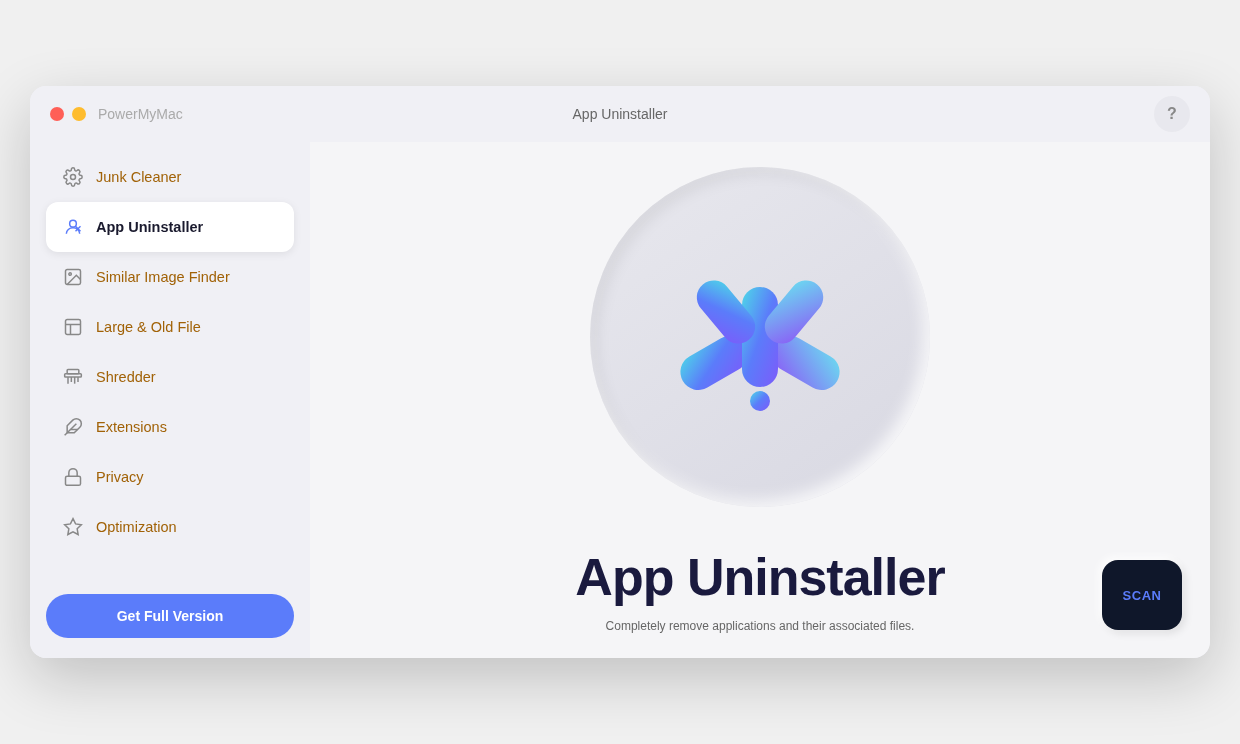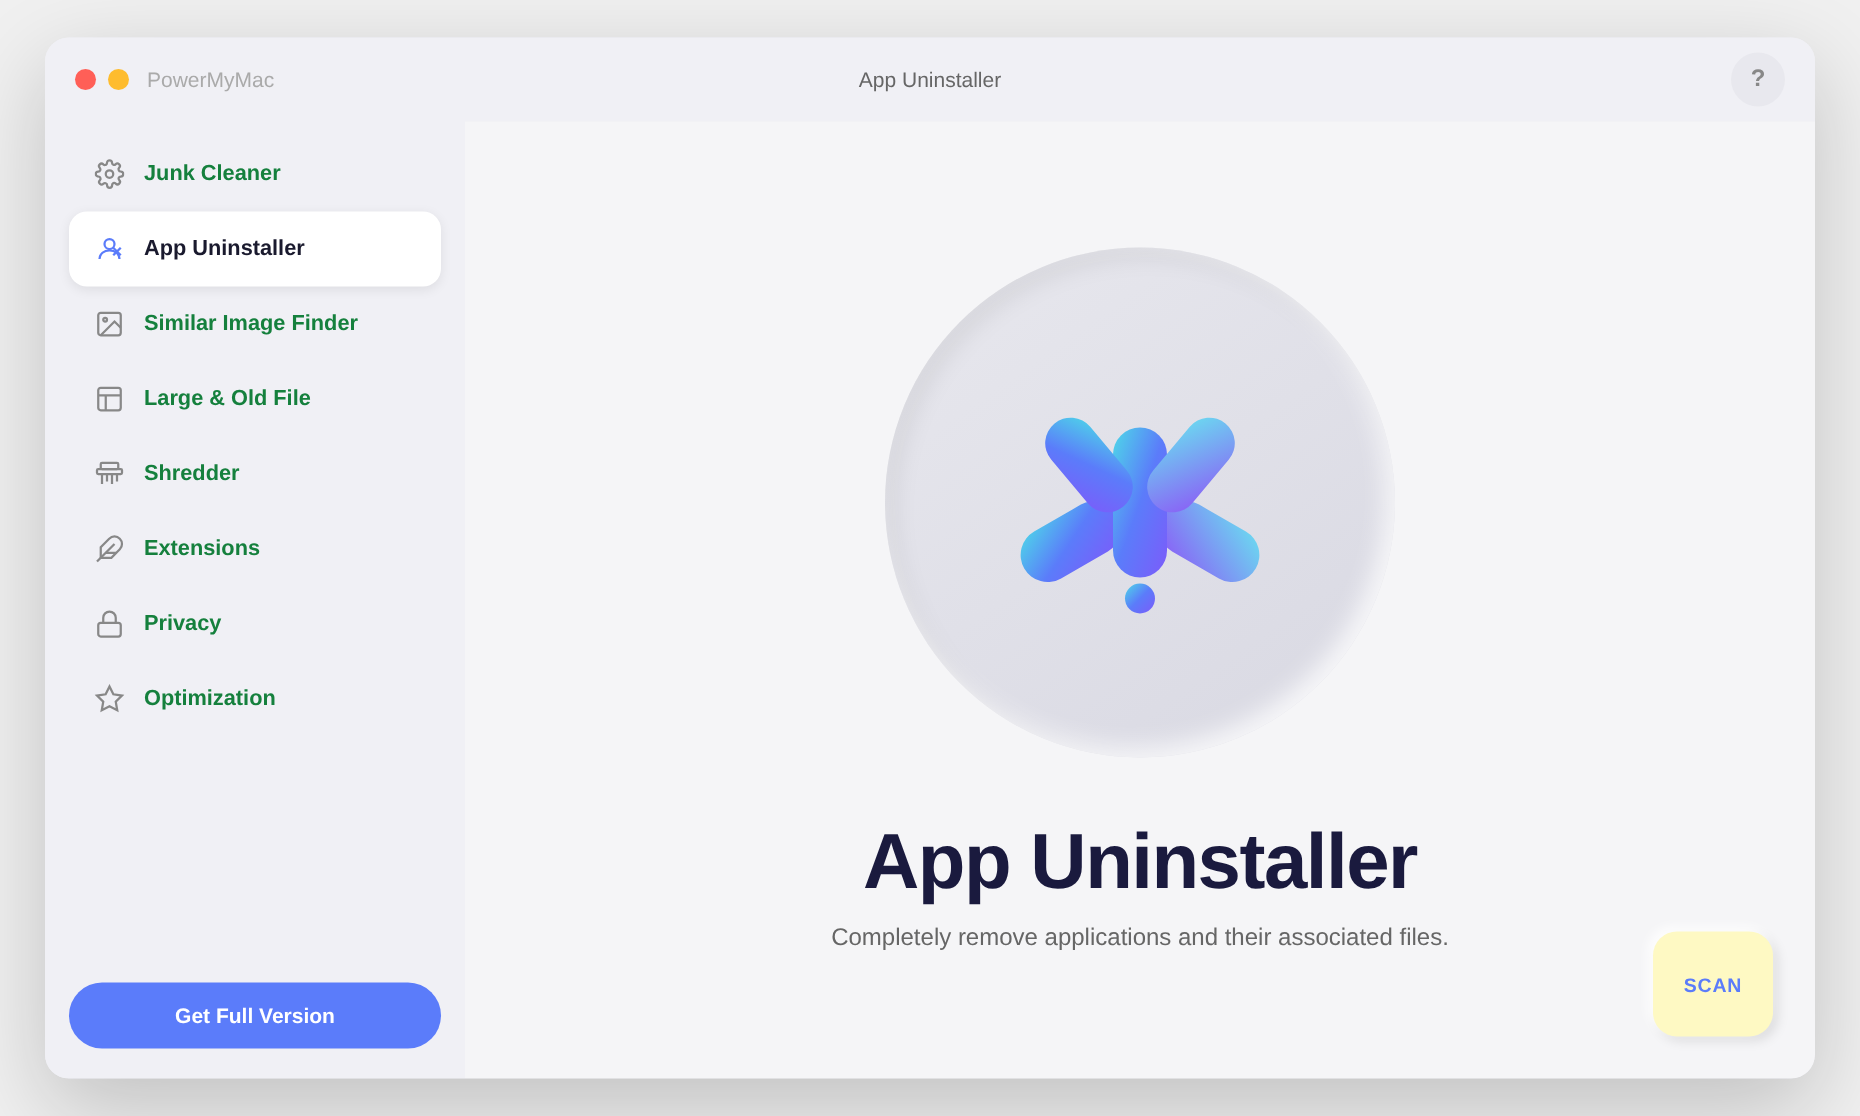--- a/index.html
+++ b/index.html
@@ -10,21 +10,21 @@
       background: #f0f0f0;
       font-family: -apple-system, BlinkMacSystemFont, 'Segoe UI', sans-serif;
       overflow: hidden;
       display: flex;
       align-items: center;
       justify-content: center;
     }
 
     .window {
       width: 1180px;
-      height: 694px;
+      height: 572px;
       background: #f0f0f5;
       border-radius: 16px;
       box-shadow: 0 20px 60px rgba(0,0,0,0.2);
       display: flex;
       flex-direction: column;
       overflow: hidden;
       position: relative;
     }
 
     
@@ -130,22 +130,22 @@
       font-size: 16px;
       flex-shrink: 0;
     }
 
     .sidebar-item.active .item-icon {
       color: #5b7cfa;
     }
 
     .sidebar-item .item-label {
       font-size: 14.5px;
-      color: #15803d;
-      font-weight: 700;
+      color: #a16207;
+      font-weight: 400;
     }
 
     .sidebar-item.active .item-label {
       font-weight: 600;
       color: #1a1a2e;
     }
 
     .sidebar-spacer { flex: 1; }
 
     .get-full-btn {
@@ -195,31 +195,31 @@
     .hero-title {
       font-size: 52px;
       font-weight: 800;
       color: #1a1a3e;
       text-align: center;
       letter-spacing: -1px;
       margin-bottom: 12px;
     }
 
     .hero-subtitle {
-      font-size: 16px;
+      font-size: 12px;
       color: #666;
       text-align: center;
     }
 
     
     .scan-btn {
       position: absolute;
       bottom: 28px;
       right: 28px;
-      background: #fef9c3;
+      background: #0f172a;
       border: none;
       border-radius: 16px;
       width: 80px;
       height: 70px;
       display: flex;
       flex-direction: column;
       align-items: center;
       justify-content: center;
       cursor: pointer;
       box-shadow: -3px -3px 8px rgba(255,255,255,0.9), 3px 3px 8px rgba(0,0,0,0.1);

